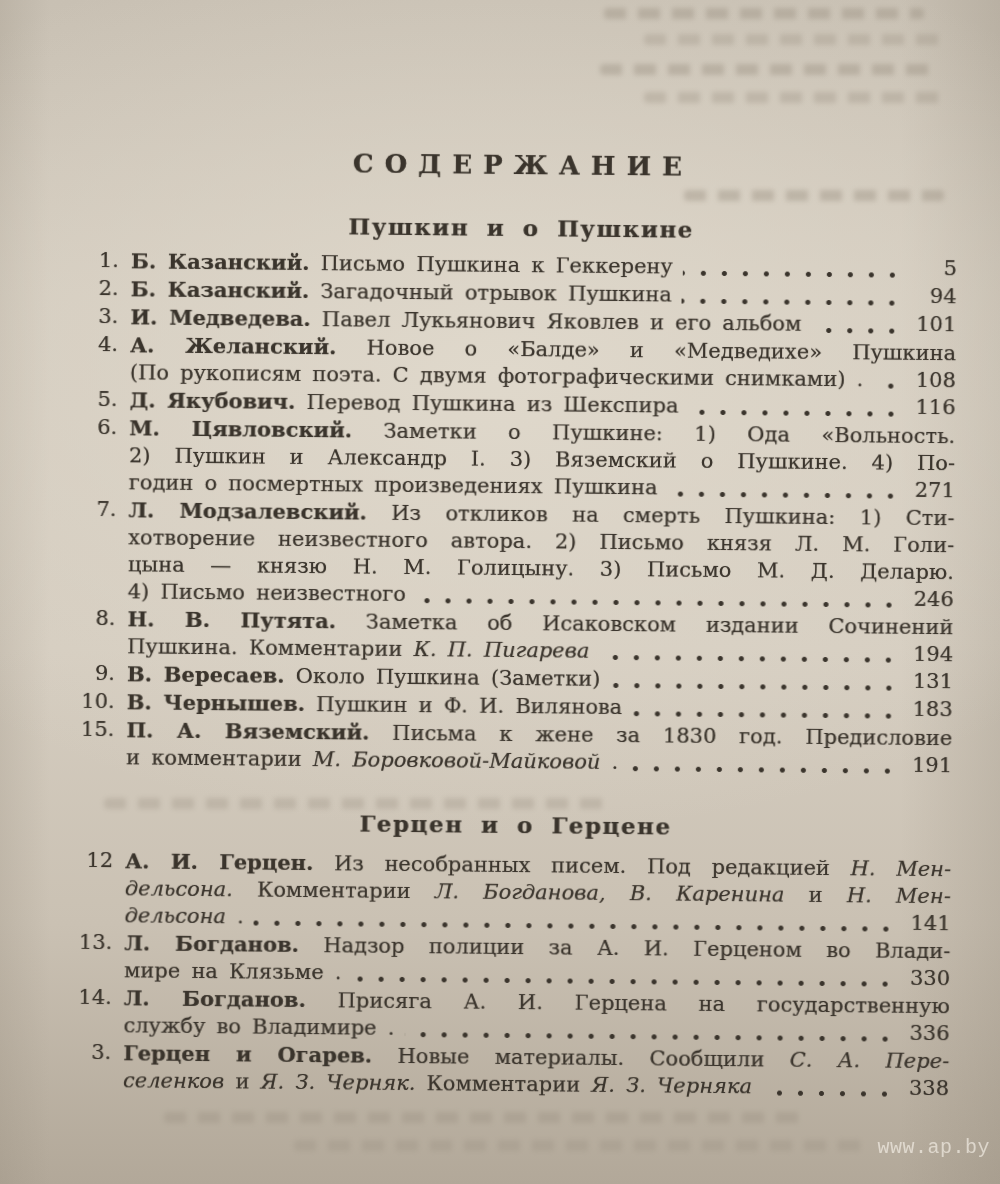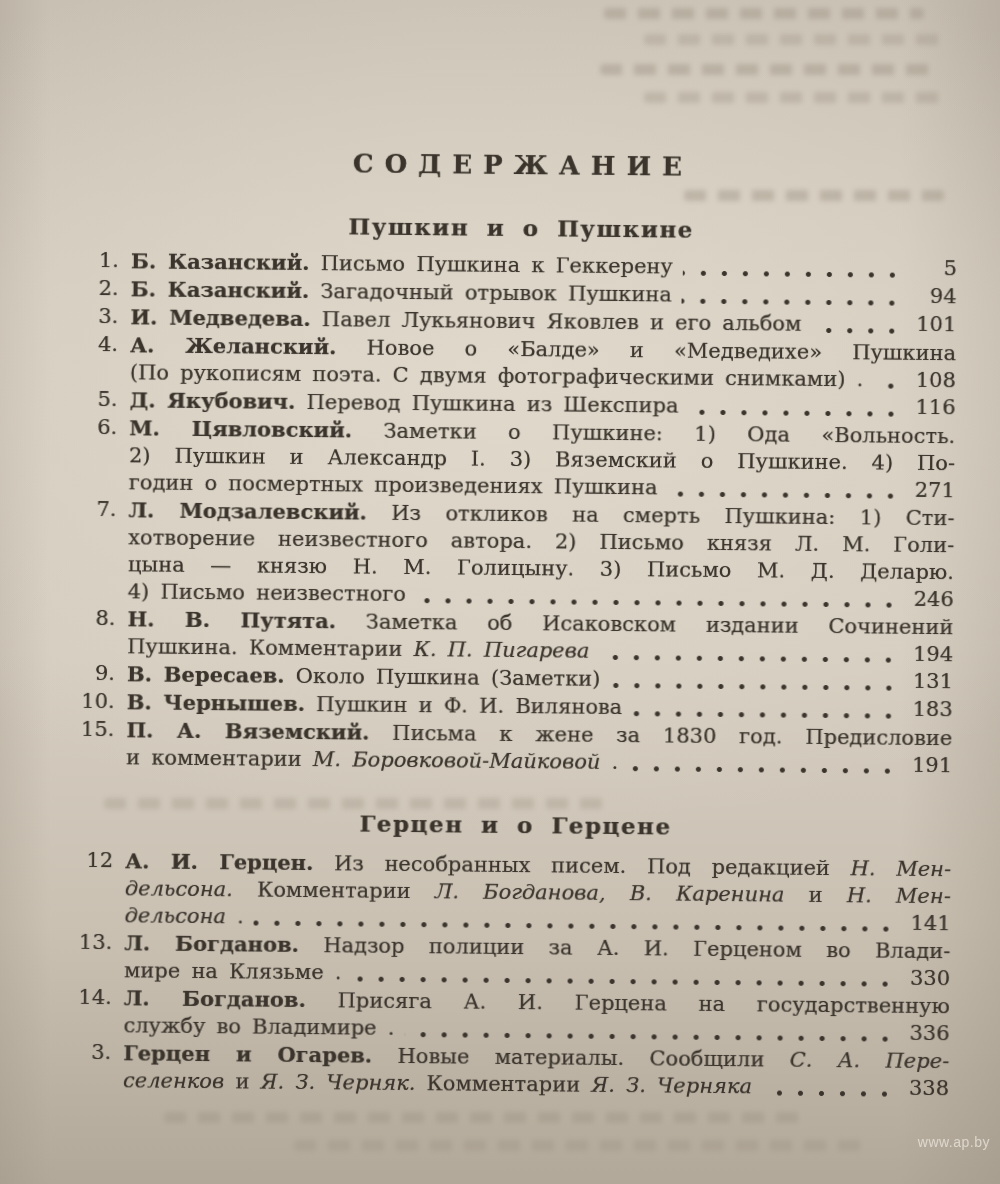--- a/index.html
+++ b/index.html
@@ -37,22 +37,22 @@
   .txt.just{flex:1 1 auto;text-align:justify;text-align-last:justify;}
   .txt .b{font-weight:bold;}
   .txt .i{font-style:italic;}
   .lead{
     flex:1 1 14px;min-width:14px;align-self:flex-end;height:9px;margin:0 8px 5px 10px;
     background-image:radial-gradient(circle, #3a342c 2.1px, transparent 2.9px);
     background-size:21px 9px;background-repeat:repeat-x;background-position:right 2px;
   }
   .pg{flex:0 0 46px;text-align:right;white-space:nowrap;}
   .watermark{
-    position:absolute;right:10px;bottom:34px;
-    font-family:Liberation Sans, sans-serif;font-size:14px;letter-spacing:.5px;
+    position:absolute;right:10px;bottom:25px;
+    font-family:Liberation Mono, monospace;font-size:20px;letter-spacing:.5px;
     color:rgba(250,246,238,.62);
   }
 </style>
 </head>
 <body>
 
 <div class="photo">
 
   <div class="ghost" style="left:560px;top:8px;width:320px;"></div>
   <div class="ghost" style="left:600px;top:34px;width:300px;opacity:.3;"></div>

